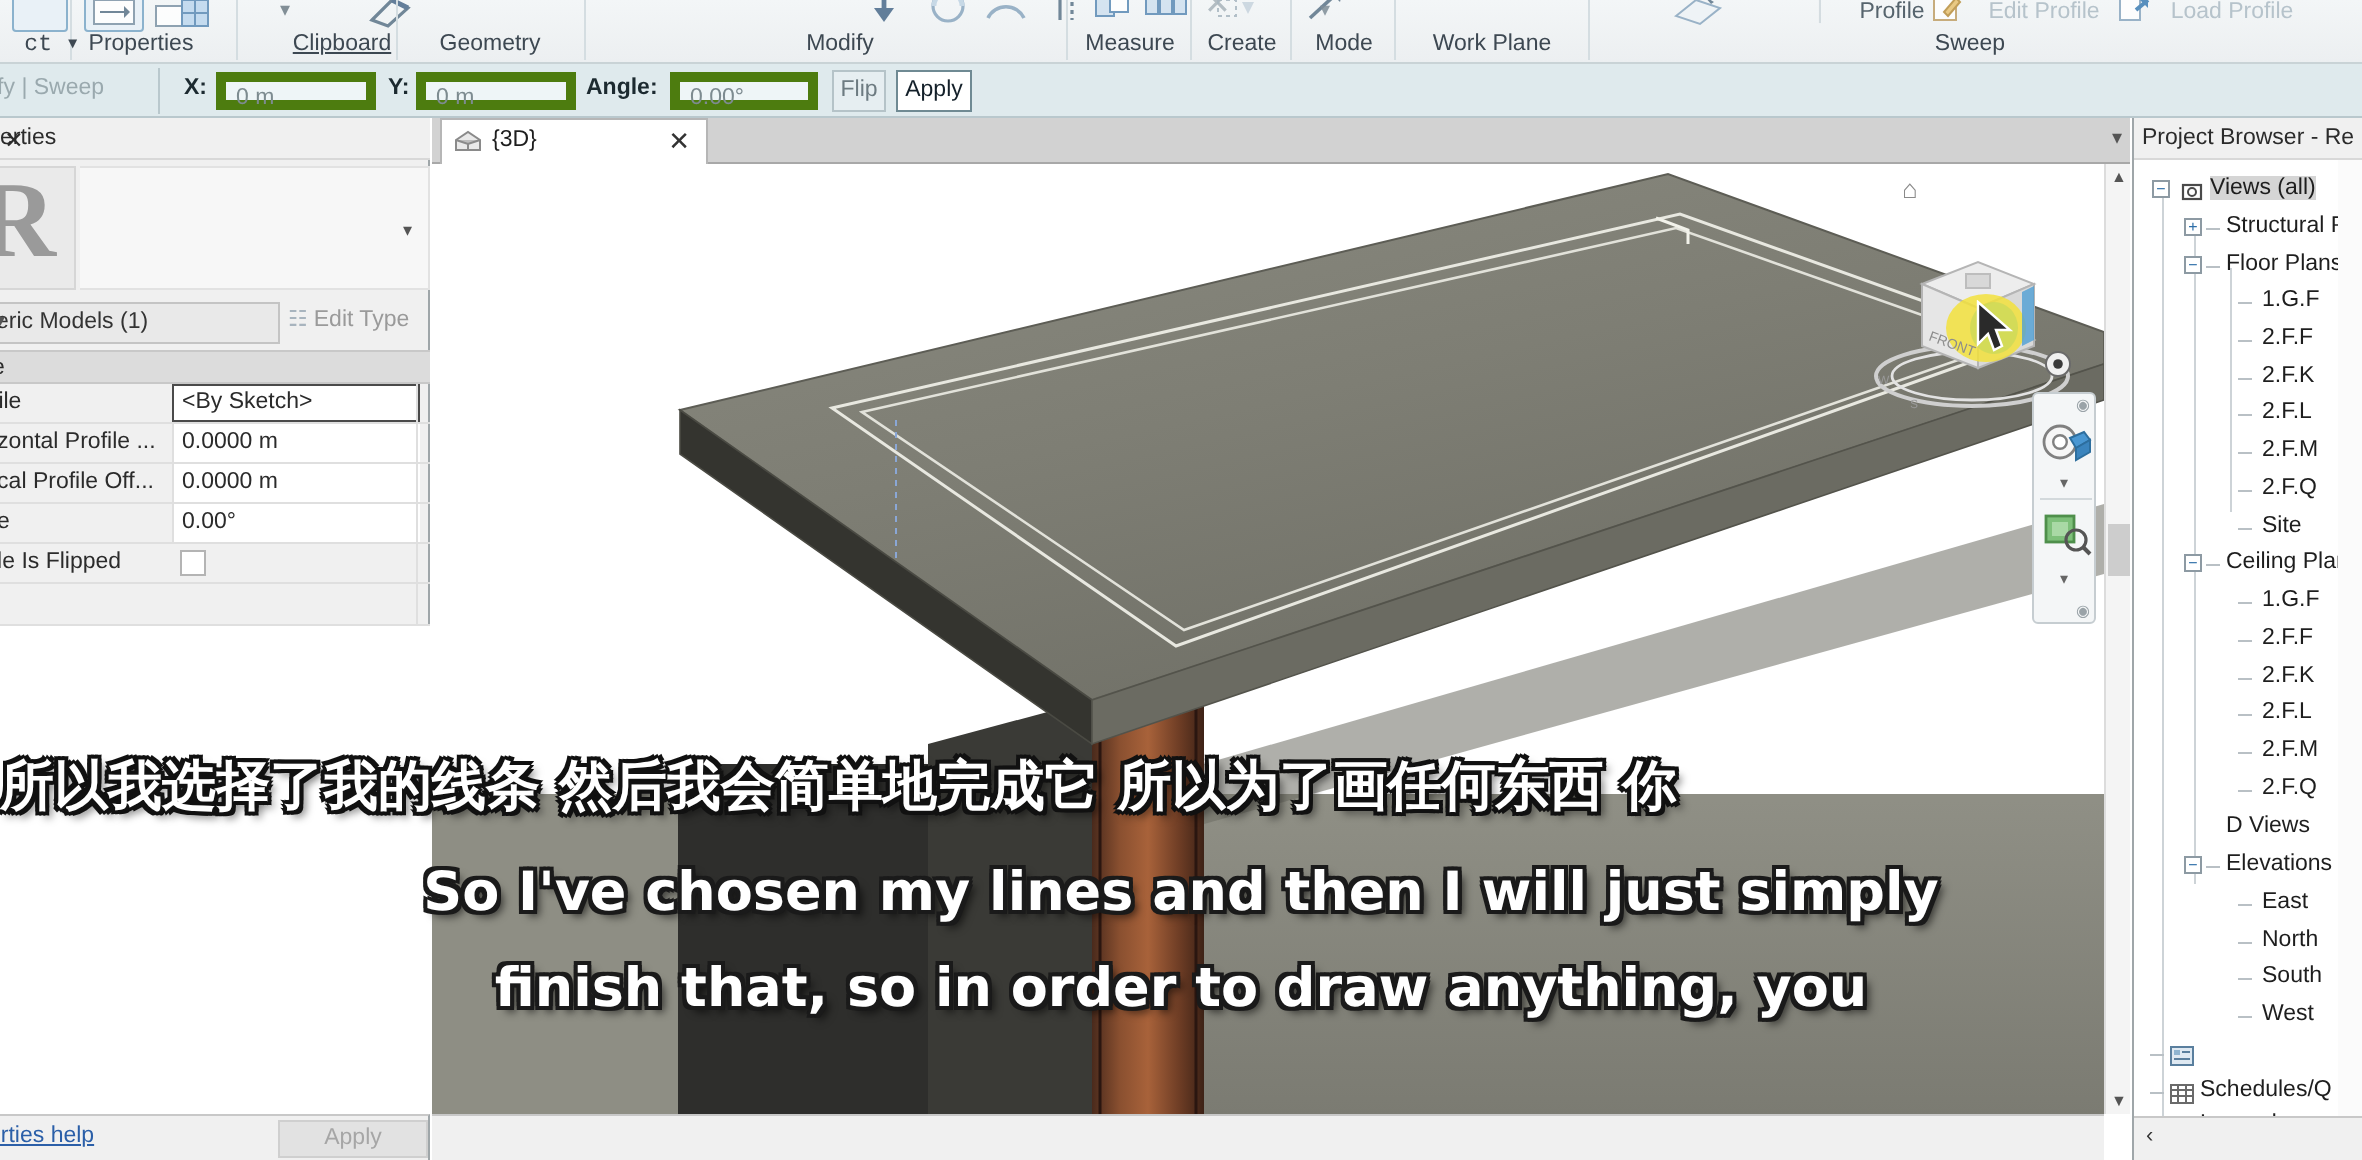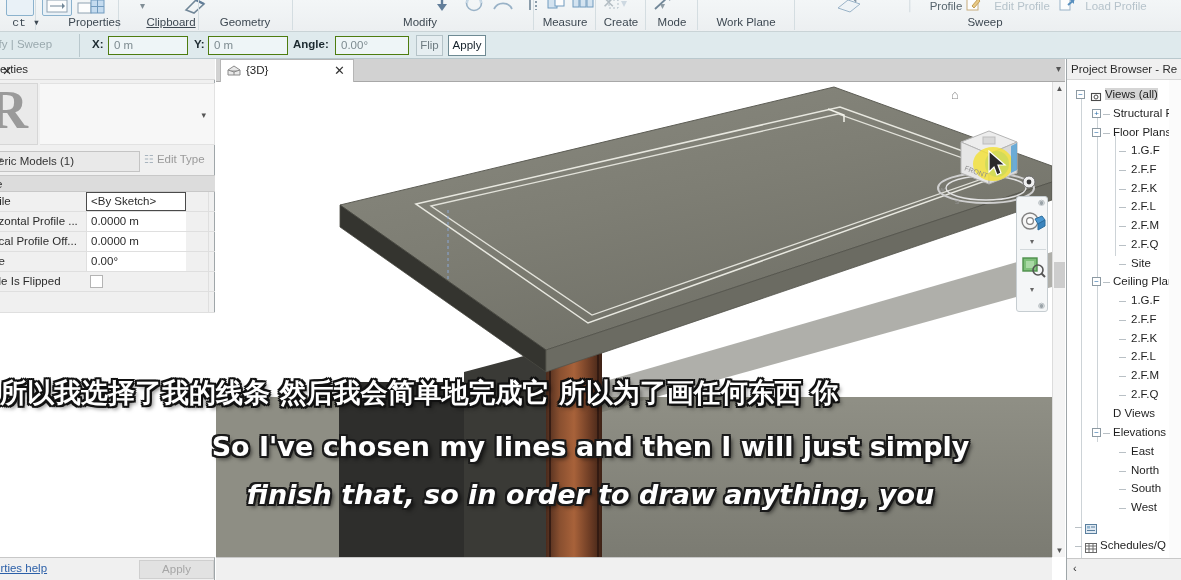--- a/index.html
+++ b/index.html
@@ -61,21 +61,21 @@
   }
   .ob-sep {
     position: absolute; top: 2px; width: 1px; height: 23px; background: #b9c8cd;
   }
   .ob-lbl {
     position: absolute; top: 6px;
     font-size: 11.5px; color: #1c2a30; font-weight: bold; white-space: nowrap;
   }
   .ob-field {
     position: absolute; top: 4px; height: 19px;
-    background: #eef5f7; border: 1px solid #4d7c0f;
+    background: #eef5f7; border: 5px solid #4d7c0f;
     font-size: 11.5px; color: #7d8b90; line-height: 17px;
     padding-left: 5px; white-space: nowrap;
   }
   .ob-btn {
     position: absolute; top: 3px; height: 21px;
     border: 1px solid #b5c3c8; background: #e6eef1;
     font-size: 11.5px; color: #6d7b81; line-height: 19px;
     text-align: center; white-space: nowrap;
   }
   .ob-btn.active { background: #ffffff; color: #14202a; border-color: #6f8a93; }
@@ -155,21 +155,21 @@
   }
   .prow {
     position: absolute; left: 0; width: 215px; height: 20px;
     border-bottom: 1px solid #dfdfdf;
   }
   .prow .pname {
     position: absolute; left: -4px; top: 3px; width: 88px;
     font-size: 11.5px; color: #2b2b2b; white-space: nowrap; overflow: hidden;
   }
   .prow .pval {
-    position: absolute; left: 86px; top: 0; width: 100px; height: 19px;
+    position: absolute; left: 86px; top: 0; width: 124px; height: 19px;
     background: #ffffff; border-left: 1px solid #dfdfdf;
     font-size: 11.5px; color: #2b2b2b; line-height: 18px; padding-left: 4px;
     white-space: nowrap; overflow: hidden;
   }
   .prow.sel .pval {
     border: 1px solid #4a4a4a; background: #ffffff; line-height: 17px;
   }
   .prow .pcheck {
     position: absolute; left: 90px; top: 3px; width: 13px; height: 13px;
     background: #fff; border: 1px solid #b4b4b4;
@@ -291,21 +291,21 @@
     font-family: "DejaVu Sans", sans-serif;
     font-size: 27px; font-weight: bold;
     color: #ffffff;
     text-shadow:
       -2px -2px 0 #1a1a1a, 2px -2px 0 #1a1a1a, -2px 2px 0 #1a1a1a, 2px 2px 0 #1a1a1a,
       0 -2px 0 #1a1a1a, 0 2px 0 #1a1a1a, -2px 0 0 #1a1a1a, 2px 0 0 #1a1a1a,
       3px 3px 4px rgba(0,0,0,.65);
     white-space: nowrap;
   }
   .sub-en.l1 { top: 431px; }
-  .sub-en.l2 { top: 479px; font-style: italic; }
+  .sub-en.l2 { top: 479px; }
   .vcb-icons { position: absolute; left: 300px; top: 559px; height: 18px; }
 
   
   .browser {
     position: absolute; left: 1066px; top: 59px; width: 115px; height: 521px;
     background: #ffffff; border-left: 1px solid #9fa6a9;
   }
   .br-title {
     position: absolute; left: 0; top: 0; width: 115px; height: 21px;
     background: #f0f0f0; border-bottom: 1px solid #d8d8d8;
@@ -471,21 +471,21 @@
     <div class="panel-sep" style="left:198px;"></div>
     <div class="panel-sep" style="left:292px;"></div>
     <div class="panel-sep" style="left:533px;"></div>
     <div class="panel-sep" style="left:595px;"></div>
     <div class="panel-sep" style="left:645px;"></div>
     <div class="panel-sep" style="left:697px;"></div>
     <div class="panel-sep" style="left:794px;"></div>
 
     <div class="panel-labels">
       <div class="panel-label" style="left:0px;   width:52px;font-family:Liberation Mono, monospace;">ct ▾</div>
-      <div class="panel-label" style="left:52px;  width:85px;">Properties</div>
+      <div class="panel-label" style="left:28px;  width:85px;">Properties</div>
       <div class="panel-label" style="left:131px; width:80px;text-decoration:underline;">Clipboard</div>
       <div class="panel-label" style="left:199px; width:92px;">Geometry</div>
       <div class="panel-label" style="left:330px; width:180px;">Modify</div>
       <div class="panel-label" style="left:534px; width:62px;">Measure</div>
       <div class="panel-label" style="left:596px; width:50px;">Create</div>
       <div class="panel-label" style="left:646px; width:52px;">Mode</div>
       <div class="panel-label" style="left:698px; width:96px;">Work Plane</div>
       <div class="panel-label" style="left:880px; width:210px;">Sweep</div>
     </div>
 

